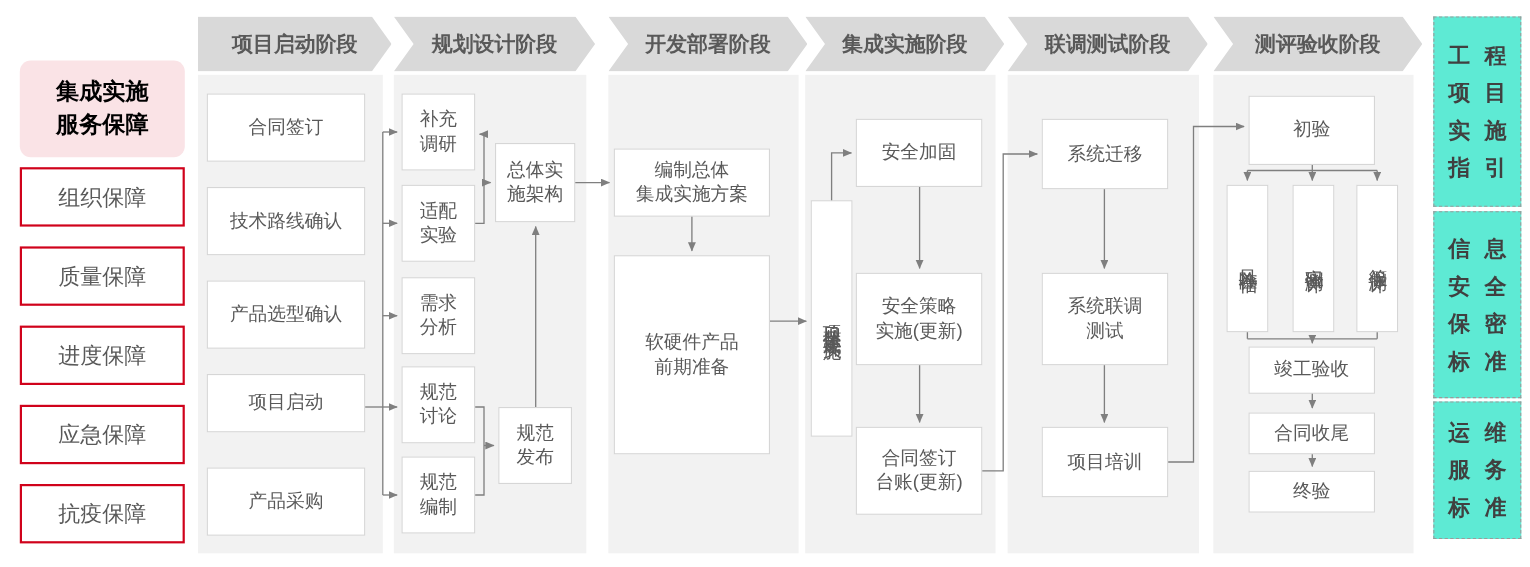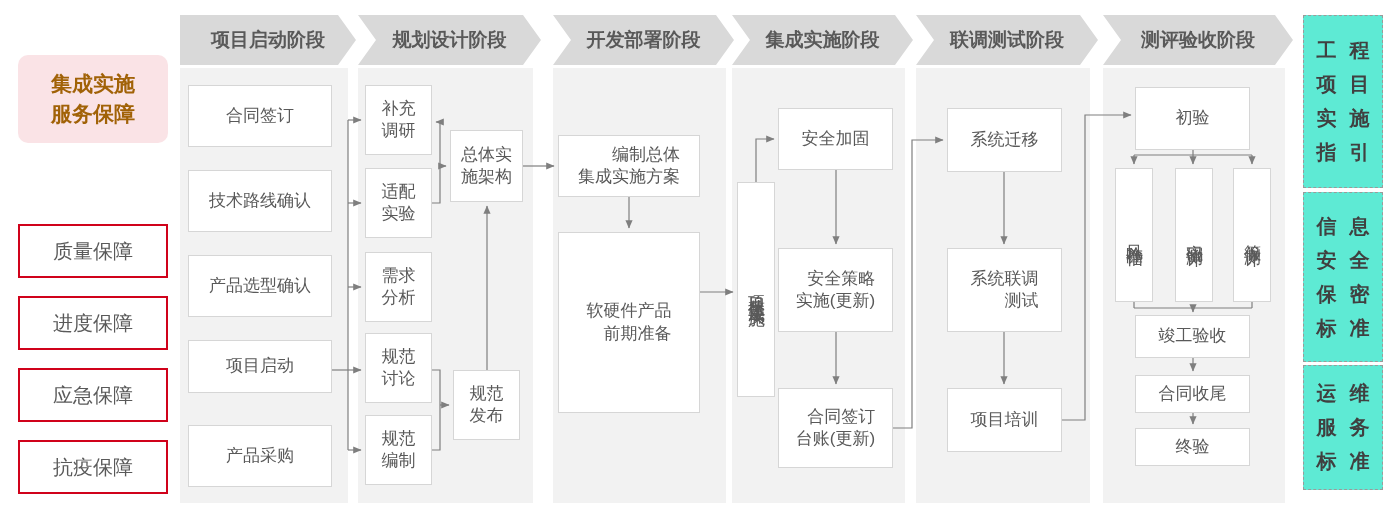--- a/index.html
+++ b/index.html
@@ -10,28 +10,28 @@
   .panel { position:absolute; top:68px; height:435px; background:#f2f2f2; }
   .chev {
     position:absolute; top:15px; height:50px; background:#d9d9d9;
     color:#595959; font-weight:bold; font-size:19px;
     display:flex; align-items:center; justify-content:center;
     clip-path: polygon(0 0, calc(100% - 18px) 0, 100% 50%, calc(100% - 18px) 100%, 0 100%, 18px 50%);
   }
   .chev.first { clip-path: polygon(0 0, calc(100% - 18px) 0, 100% 50%, calc(100% - 18px) 100%, 0 100%); }
   .box {
     position:absolute; background:#ffffff; border:1px solid #d6d6d6;
-    color:#595959; font-size:17px; line-height:1.3; text-align:right;
+    color:#595959; font-size:17px; line-height:1.3; text-align:center;
     display:flex; align-items:center; justify-content:center; white-space:pre-line;
     box-sizing:border-box;
   }
   .vbox { writing-mode:vertical-rl; text-orientation:upright; letter-spacing:2px; white-space:normal; }
   .side-title {
     position:absolute; left:18px; top:55px; width:150px; height:88px;
-    background:#fae3e6; border-radius:10px; color:#a16207; font-weight:bold;
+    background:#fae3e6; border-radius:10px; color:#000000; font-weight:bold;
     font-size:21px; line-height:1.45; text-align:center; white-space:pre-line;
     display:flex; align-items:center; justify-content:center;
   }
   .side-item {
     position:absolute; left:18px; width:150px; height:54px;
     background:#ffffff; border:2px solid #d0021b; color:#595959; font-size:20px;
     display:flex; align-items:center; justify-content:center; box-sizing:border-box;
   }
   .dashed {
     position:absolute; left:1303px; width:80px; background:#5eead4;
@@ -42,20 +42,21 @@
   .dashed .row { letter-spacing:13px; margin-right:-13px; }
   .wires { position:absolute; left:0; top:0; width:1391px; height:515px; pointer-events:none; }
 </style>
 </head>
 <body>
 
 <div class="canvas">
 
   <div class="side-title">集成实施
 服务保障</div>
+  <div class="side-item" style="top:152px">组织保障</div>
   <div class="side-item" style="top:224px">质量保障</div>
   <div class="side-item" style="top:296px">进度保障</div>
   <div class="side-item" style="top:368px">应急保障</div>
   <div class="side-item" style="top:440px">抗疫保障</div>
 
   <div class="panel" style="left:180px;width:168px"></div>
   <div class="panel" style="left:358px;width:175px"></div>
   <div class="panel" style="left:553px;width:173px"></div>
   <div class="panel" style="left:732px;width:173px"></div>
   <div class="panel" style="left:916px;width:174px"></div>

